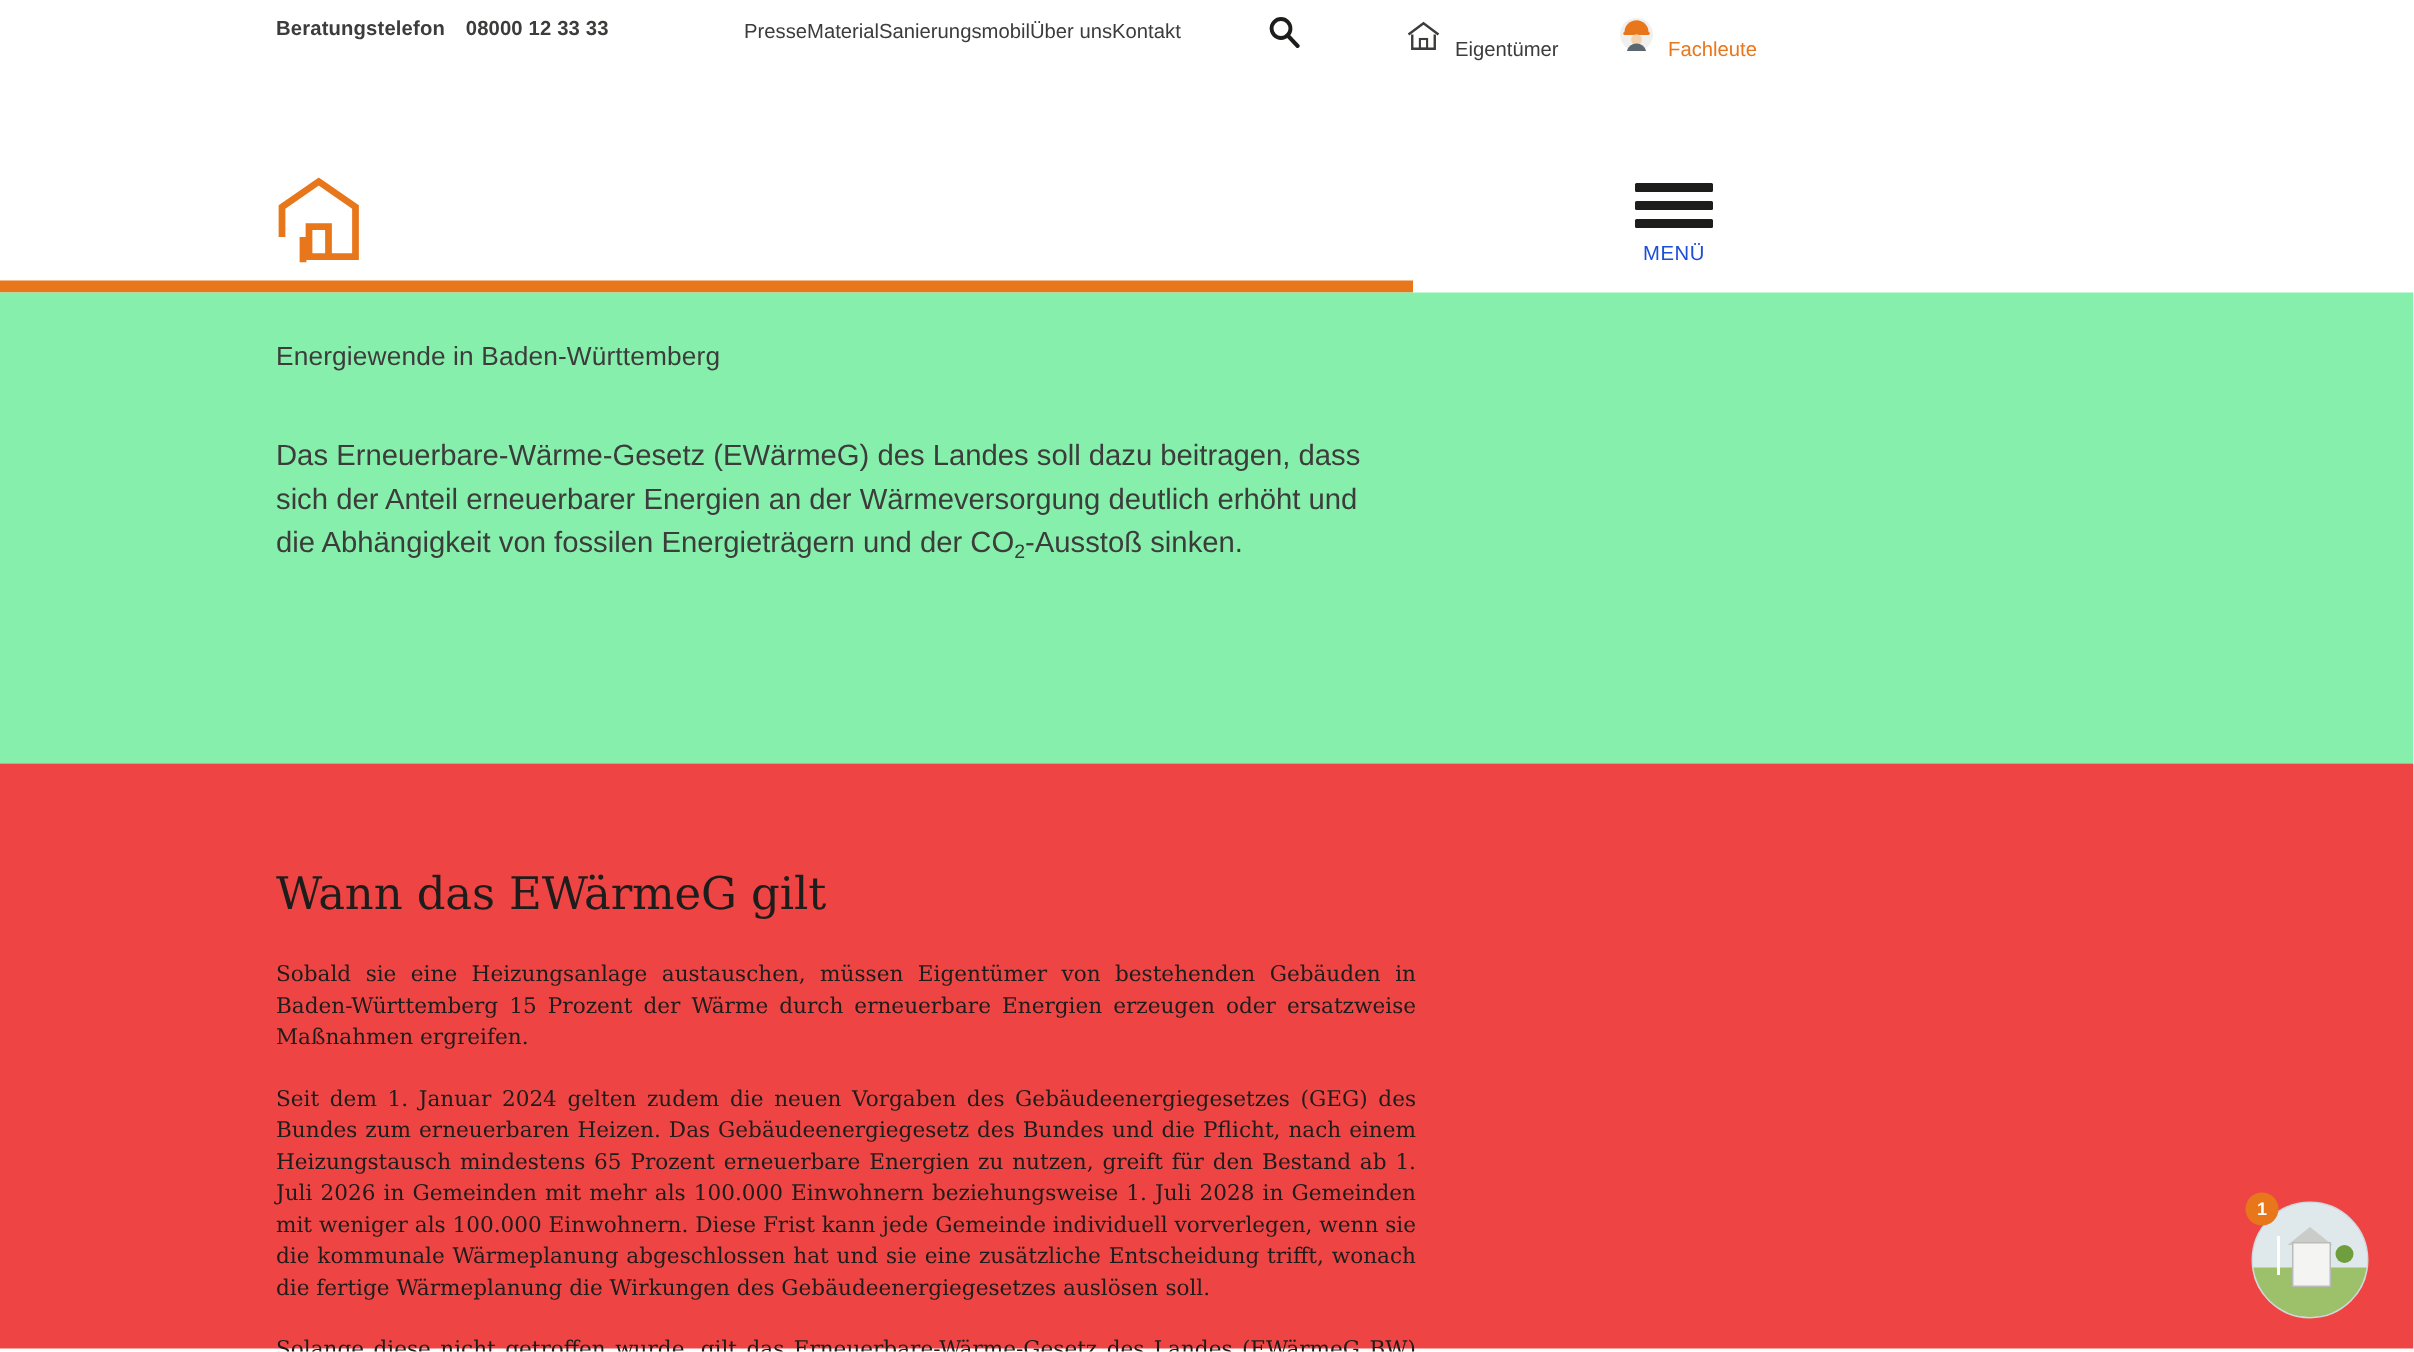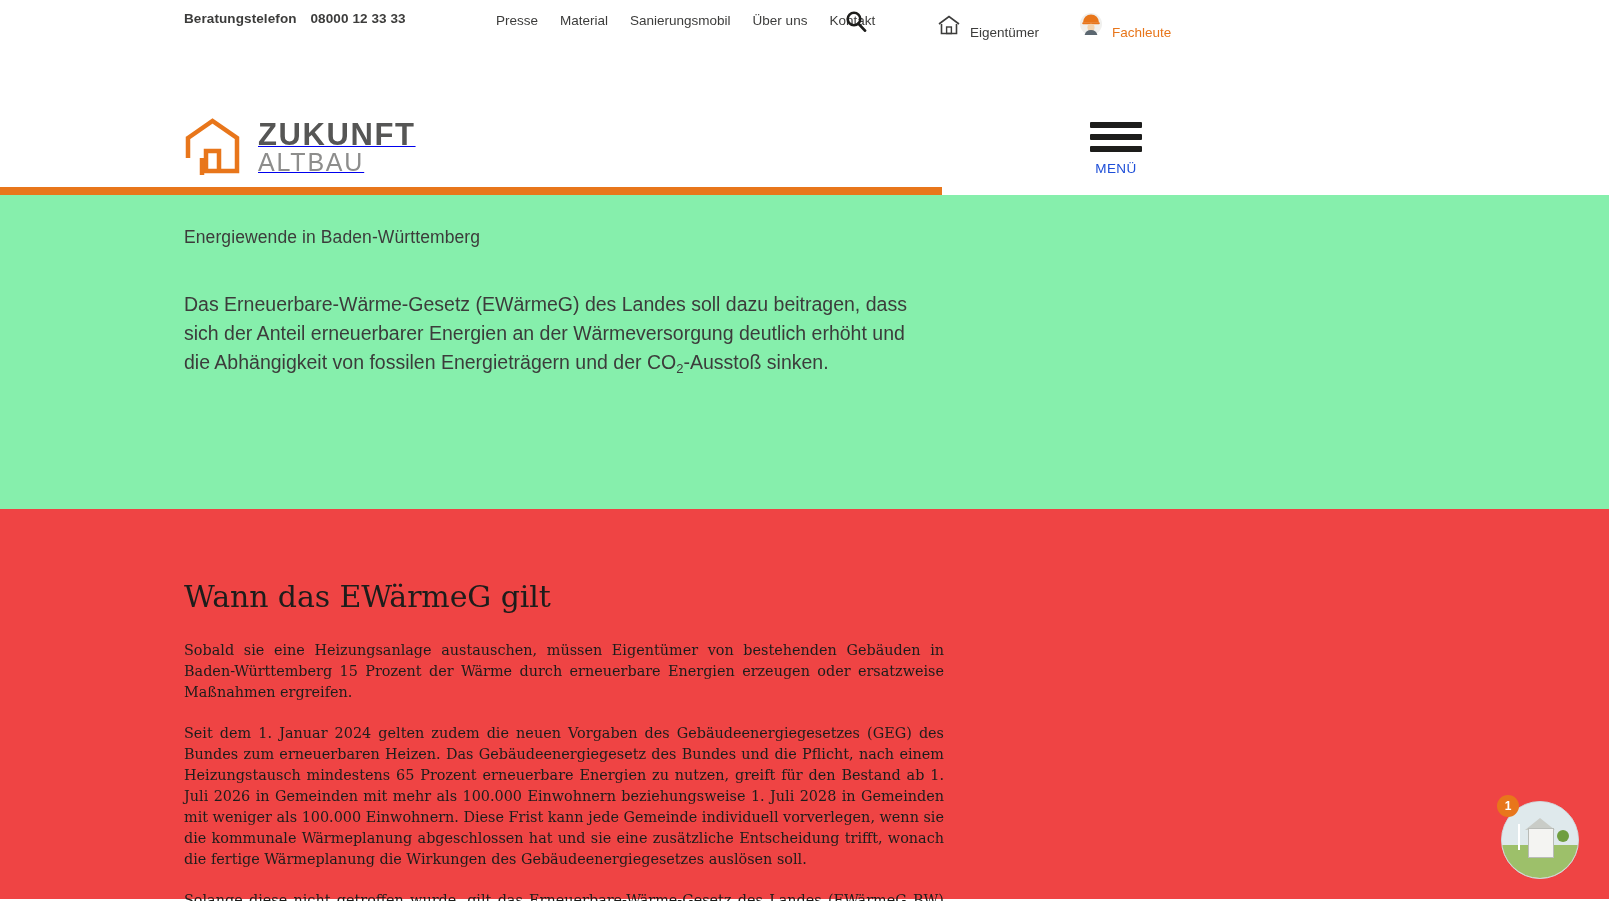--- a/index.html
+++ b/index.html
@@ -34,21 +34,20 @@
   }
   .phone .num {
     margin-left: 10px;
   }
   .metanav {
     position: absolute;
     left: 496px;
     top: 13px;
     display: flex;
     align-items: center;
-    gap: 22px;
   }
   .metanav a {
     font-size: 13.5px;
     color: #3c3c3b;
     text-decoration: none;
     white-space: nowrap;
   }
   .search-btn {
     position: absolute;
     left: 843px;
@@ -376,24 +375,20 @@
 
   <a class="logo" href="#">
     <span class="logo-mark">
       <svg width="57" height="57" viewBox="0 0 57 57" aria-hidden="true">
         <path d="M4 20 L28.5 3 L53 20 L53 53 L4 53 Z" fill="none" stroke="#e8761b" stroke-width="4.5" stroke-linejoin="miter"></path>
         <path d="M22 53 L22 33 L35 33 L35 53" fill="none" stroke="#e8761b" stroke-width="4.5"></path>
         <rect x="0" y="40" width="16" height="17" fill="#ffffff"></rect>
         <path d="M18 57 L18 40" stroke="#e8761b" stroke-width="4.5"></path>
       </svg>
     </span>
-    <span class="logo-text">
-      <span class="l1">ZUKUNFT</span><br>
-      <span class="l2">ALTBAU</span>
-    </span>
   </a>
 
   <div class="menu-toggle">
     <span class="bars">
       <span></span><span></span><span></span>
     </span>
     <div class="mlabel">MENÜ</div>
   </div>
 </div>
 

